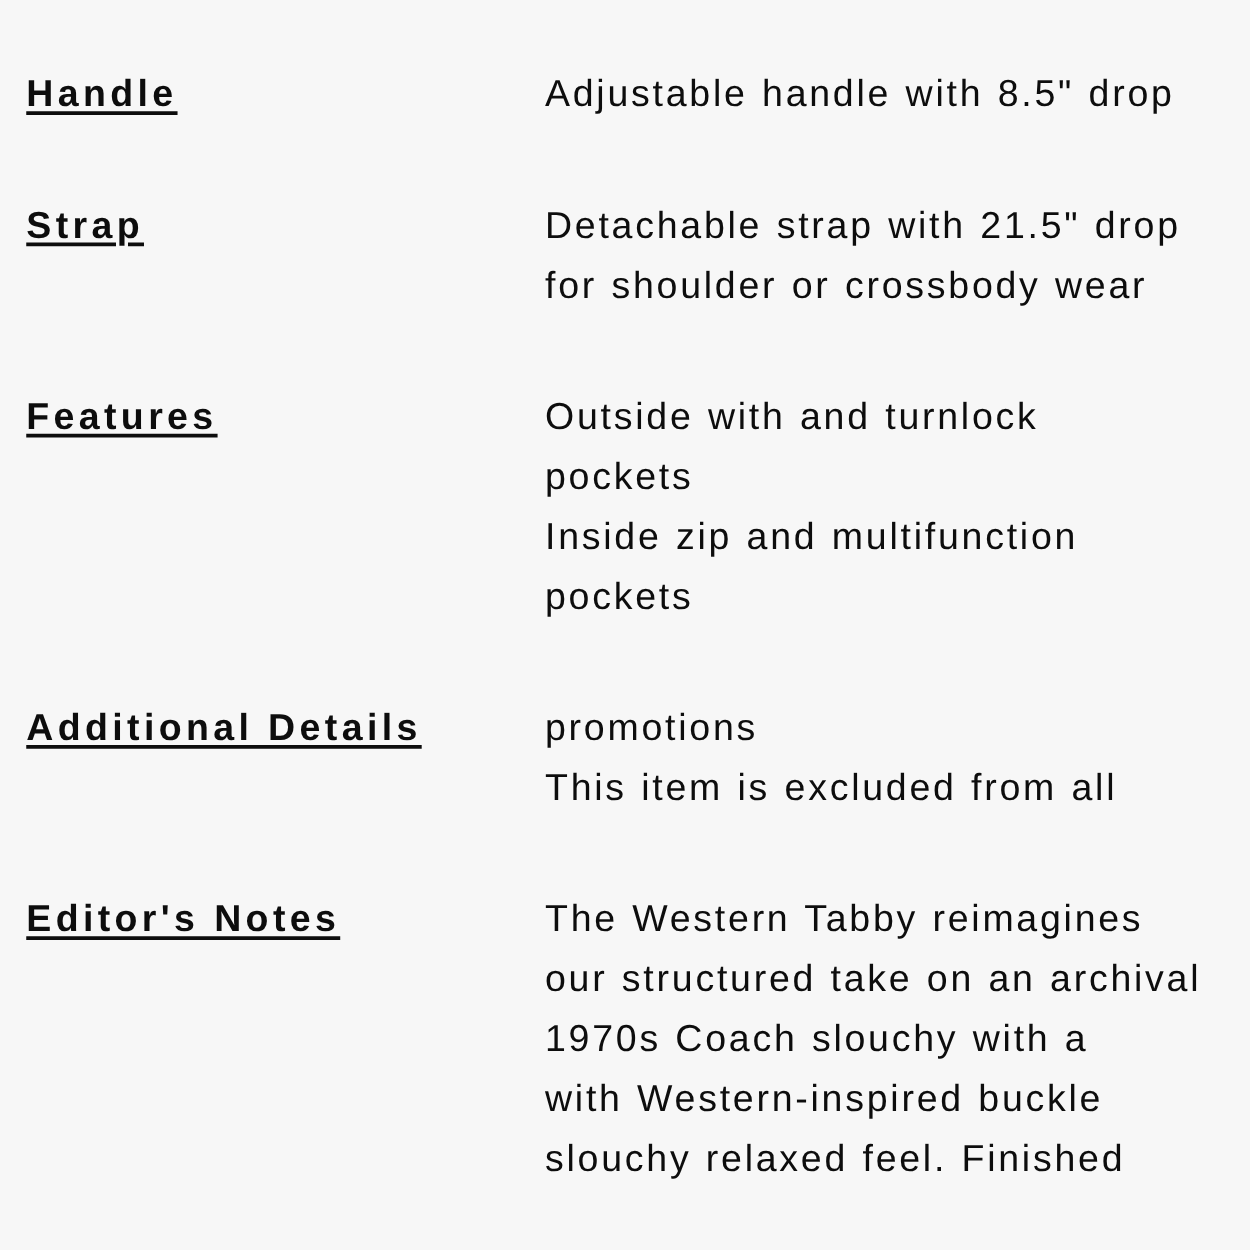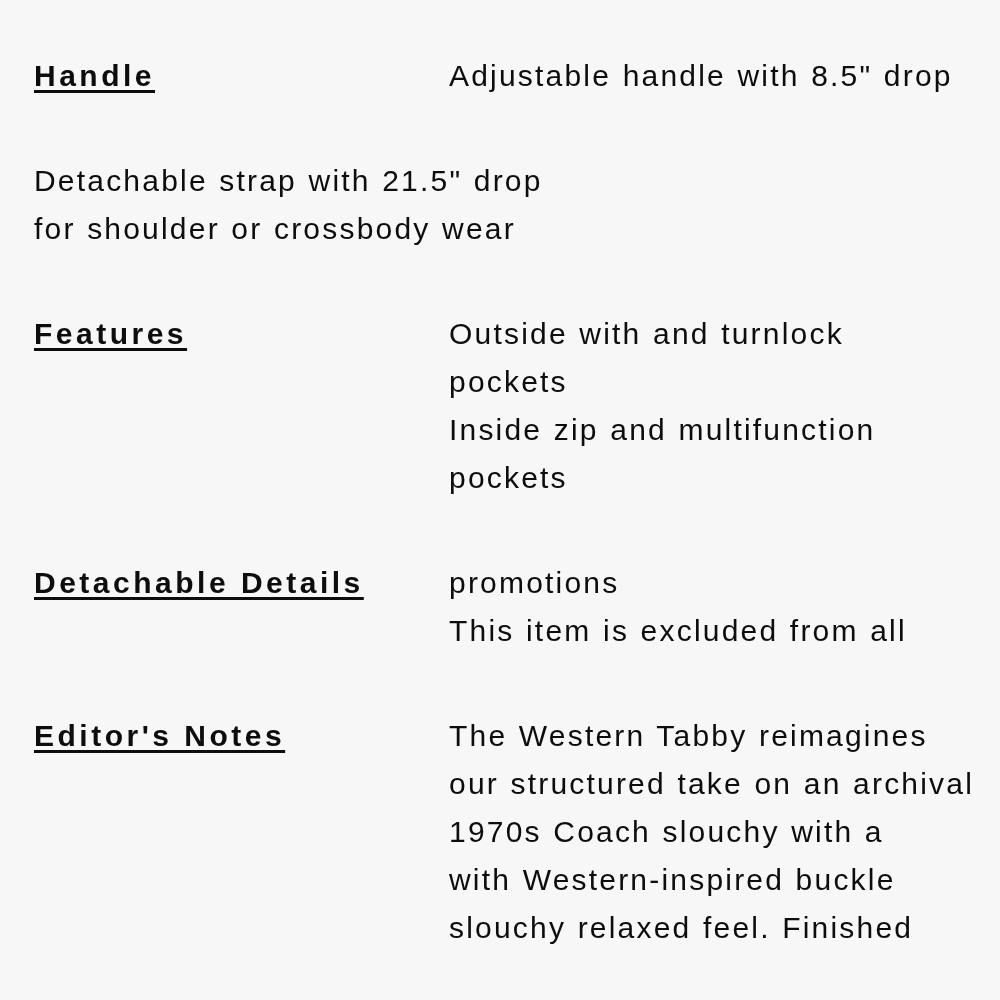--- a/index.html
+++ b/index.html
@@ -9,21 +9,21 @@
   }
   body {
     width: 1000px;
     height: 1000px;
     overflow: hidden;
     background: #f7f7f7;
     color: #0d0d0d;
     font-family: "Liberation Sans", sans-serif;
   }
   .spec-table {
-    padding: 52px 30px 0 34px;
+    padding: 52px 30px 0 21px;
   }
   .spec-row {
     display: flex;
     align-items: flex-start;
     margin-bottom: 57px;
   }
   .label-cell {
     flex: 0 0 415px;
     width: 415px;
   }
@@ -57,41 +57,44 @@
   <div class="spec-row">
     <div class="label-cell">
       <span class="spec-label">Handle</span>
     </div>
     <div class="value-cell">
       <div class="value-line">Adjustable handle with 8.5" drop</div>
     </div>
   </div>
 
   <div class="spec-row">
+    <div class="label-cell">
+      <span class="spec-label">Strap</span>
+    </div>
     <div class="value-cell">
       <div class="value-line">Detachable strap with 21.5" drop</div>
       <div class="value-line">for shoulder or crossbody wear</div>
     </div>
   </div>
 
   <div class="spec-row">
     <div class="label-cell">
       <span class="spec-label">Features</span>
     </div>
     <div class="value-cell">
       <div class="value-line">Outside with and turnlock</div>
       <div class="value-line">pockets</div>
       <div class="value-line">Inside zip and multifunction</div>
       <div class="value-line">pockets</div>
     </div>
   </div>
 
   <div class="spec-row">
     <div class="label-cell">
-      <span class="spec-label">Detachable Details</span>
+      <span class="spec-label">Additional Details</span>
     </div>
     <div class="value-cell">
       <div class="value-line">promotions</div>
       <div class="value-line">This item is excluded from all</div>
     </div>
   </div>
 
   <div class="spec-row">
     <div class="label-cell">
       <span class="spec-label">Editor's Notes</span>

